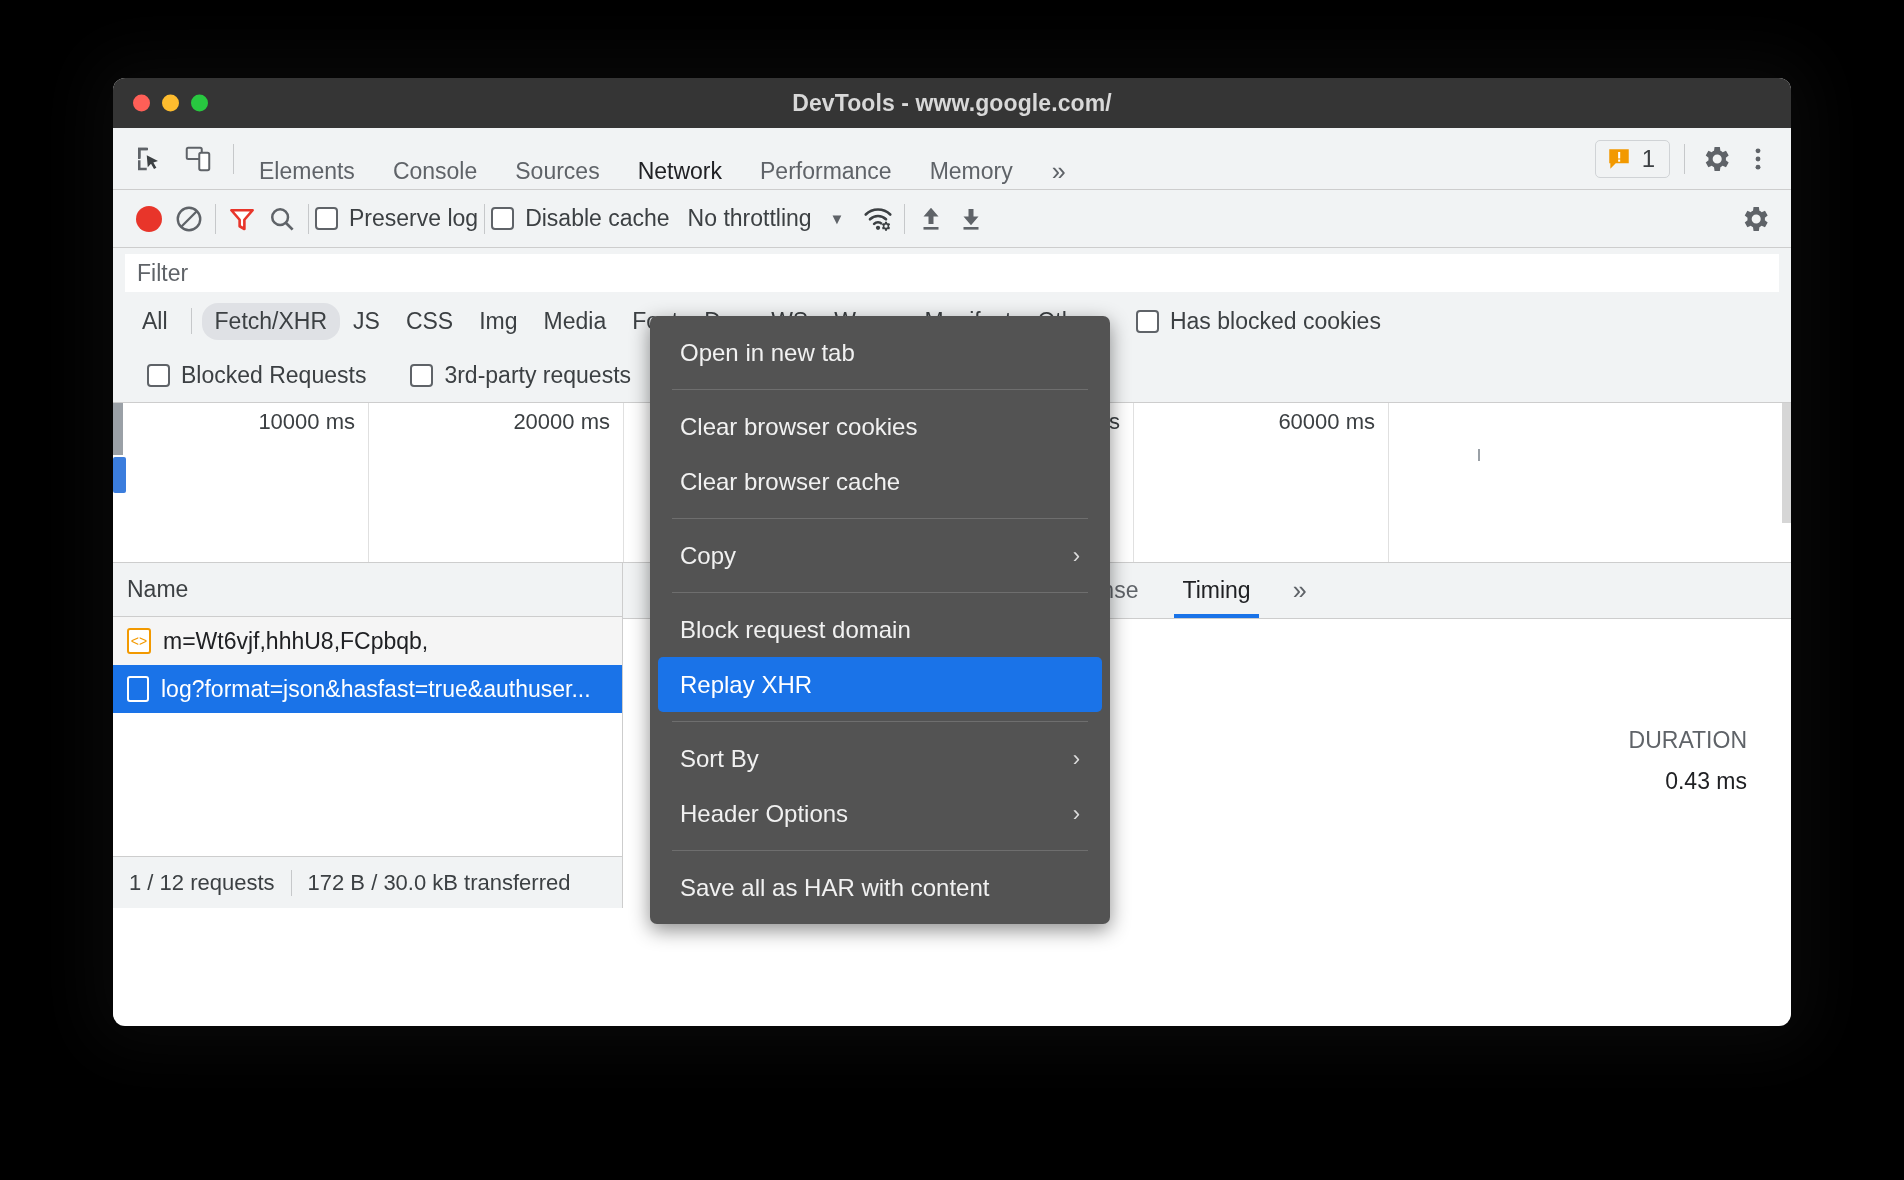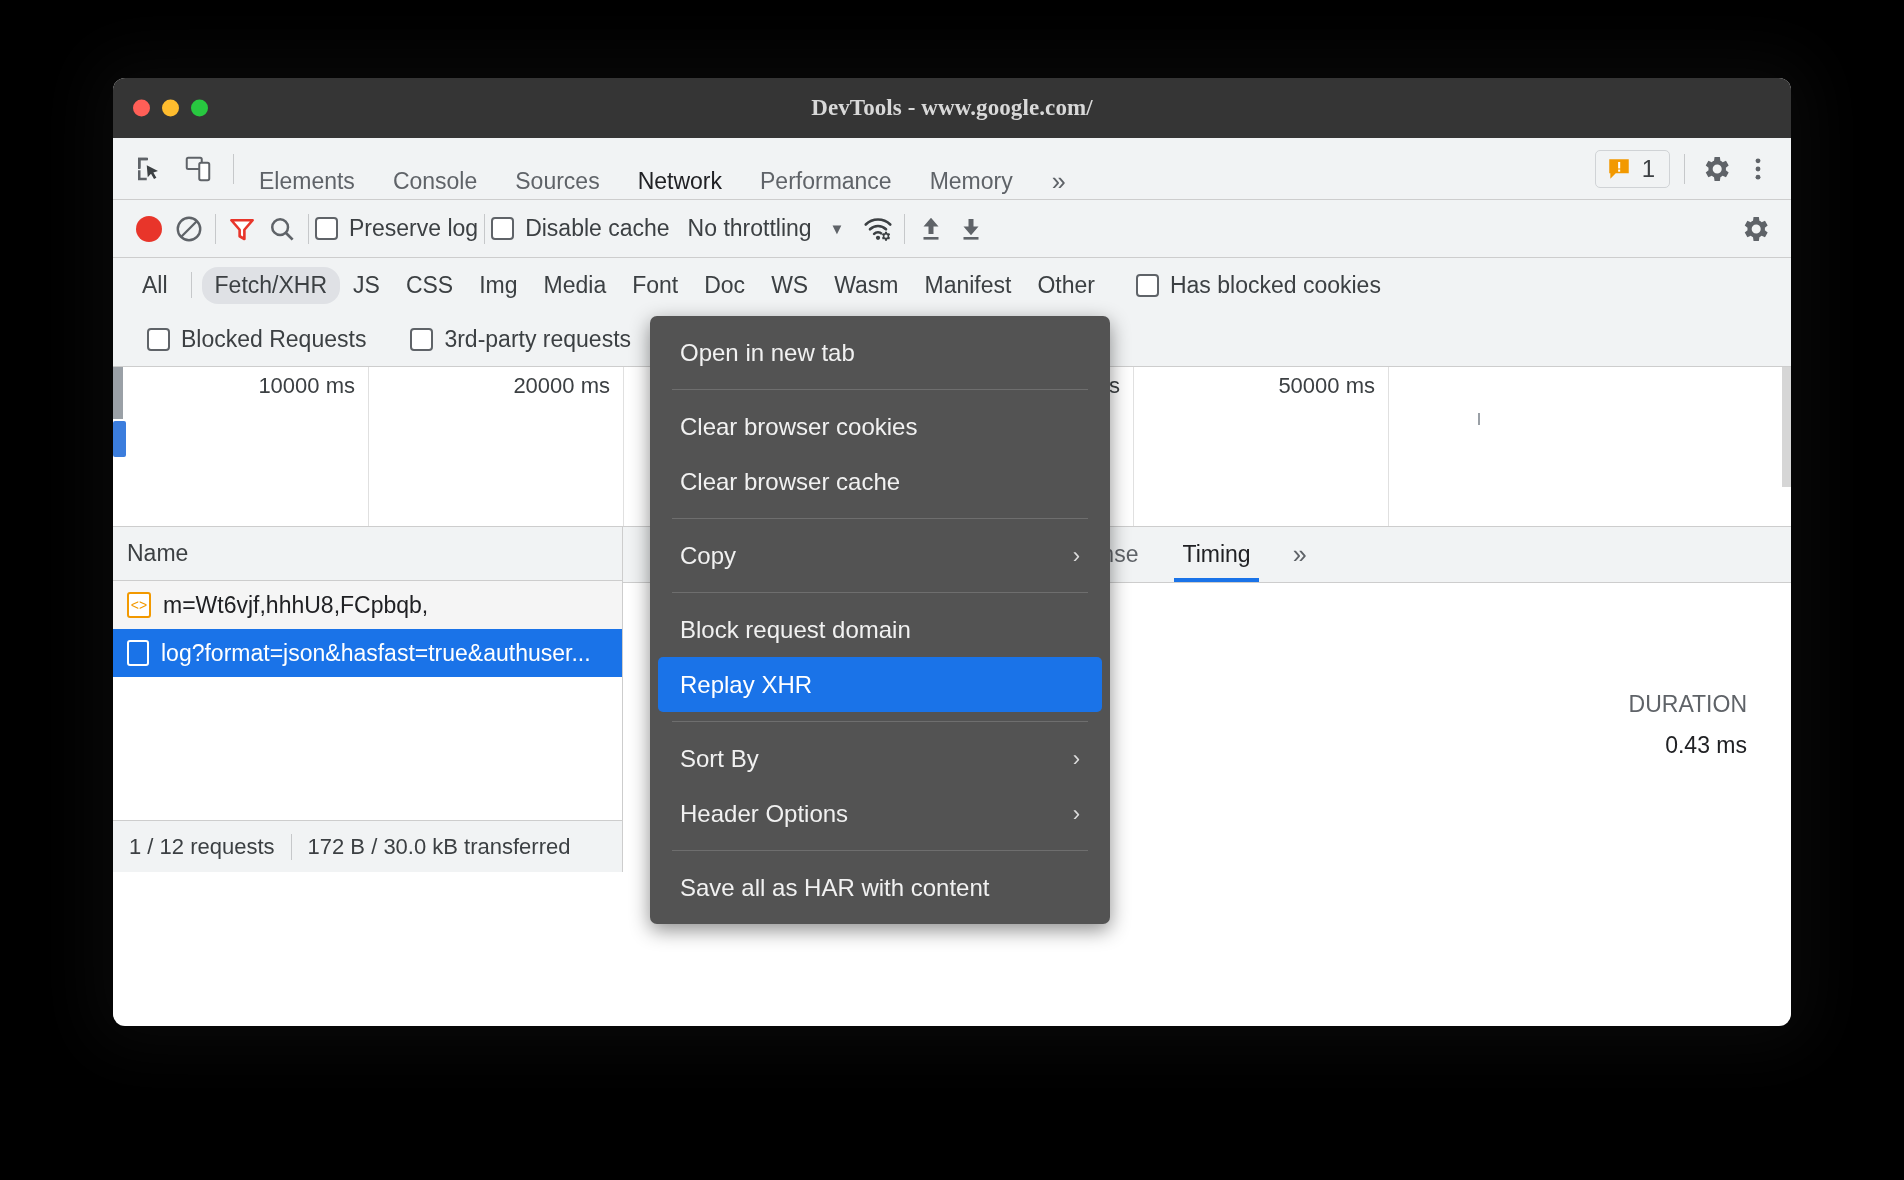--- a/index.html
+++ b/index.html
@@ -15,24 +15,23 @@
   .window {
     position: absolute;
     left: 113px; top: 78px;
     width: 1678px; height: 948px;
     background: #fff;
     border-radius: 12px;
     box-shadow: 0 0 64px 24px rgba(255,255,255,0.035);
     overflow: hidden;
   }
   .titlebar {
-    height: 60px; background: #353535;
+    height: 50px; background: #353535;
     display: flex; align-items: center; justify-content: center;
     position: relative;
-    font-family: Liberation Serif, serif;
   }
   .title-text {
     color: #d8d8d8; font-size: 23px; font-weight: bold; letter-spacing: .1px;
   }
   .traffic { position: absolute; left: 20px; top: 50%; transform: translateY(-50%); display: flex; gap: 12px; }
   .dot { width: 17px; height: 17px; border-radius: 50%; }
   .dot.red { background: #ff5f57; }
   .dot.yellow { background: #febc2e; }
   .dot.green { background: #28c840; }
 
@@ -338,20 +337,23 @@
       <div class="nt-right">
         <div class="nt-ico">
           <svg width="32" height="32" viewBox="0 0 24 24">
             <path fill="#5f6368" d="M19.4 13a7.8 7.8 0 0 0 0-2l2.1-1.6-2-3.5-2.5 1a7.6 7.6 0 0 0-1.7-1L14.9 3h-4l-.4 2.9c-.6.3-1.2.6-1.7 1l-2.5-1-2 3.5L6.4 11a7.8 7.8 0 0 0 0 2l-2.1 1.6 2 3.5 2.5-1c.5.4 1.1.7 1.7 1l.4 2.9h4l.4-2.9c.6-.3 1.2-.6 1.7-1l2.5 1 2-3.5L19.4 13zM12.9 15.4a3.4 3.4 0 1 1 0-6.8 3.4 3.4 0 0 1 0 6.8z"></path>
           </svg>
         </div>
       </div>
     </div>
 
     <div class="filterbar">
+      <div class="filterinput-row">
+        <input class="filter-input" type="text" placeholder="Filter" style="">
+      </div>
       <div class="types-row">
         <div class="type-chip">All</div>
         <div class="type-sep"></div>
         <div class="type-chip selected">Fetch/XHR</div>
         <div class="type-chip">JS</div>
         <div class="type-chip">CSS</div>
         <div class="type-chip">Img</div>
         <div class="type-chip">Media</div>
         <div class="type-chip">Font</div>
         <div class="type-chip">Doc</div>
@@ -380,21 +382,21 @@
       <div class="ov-grid">
         <div class="ov-div" style="left:255px"></div>
         <div class="ov-div" style="left:510px"></div>
         <div class="ov-div" style="left:765px"></div>
         <div class="ov-div" style="left:1020px"></div>
         <div class="ov-div" style="left:1275px"></div>
         <div class="ov-label" style="left:252px">10000 ms</div>
         <div class="ov-label" style="left:507px">20000 ms</div>
         <div class="ov-label" style="left:762px">30000 ms</div>
         <div class="ov-label" style="left:1017px">40000 ms</div>
-        <div class="ov-label" style="left:1272px">50000 ms</div>
+        <div class="ov-label" style="left:1272px">60000 ms</div>
       </div>
       <div class="ov-handle-left"></div>
       <div class="ov-marker"></div>
       <div class="ov-tick" style="left:1365px; top:46px"></div>
       <div class="ov-scroll-right"></div>
     </div>
 
     <div class="panes">
       <div class="leftpane">
         <div class="list-header">

